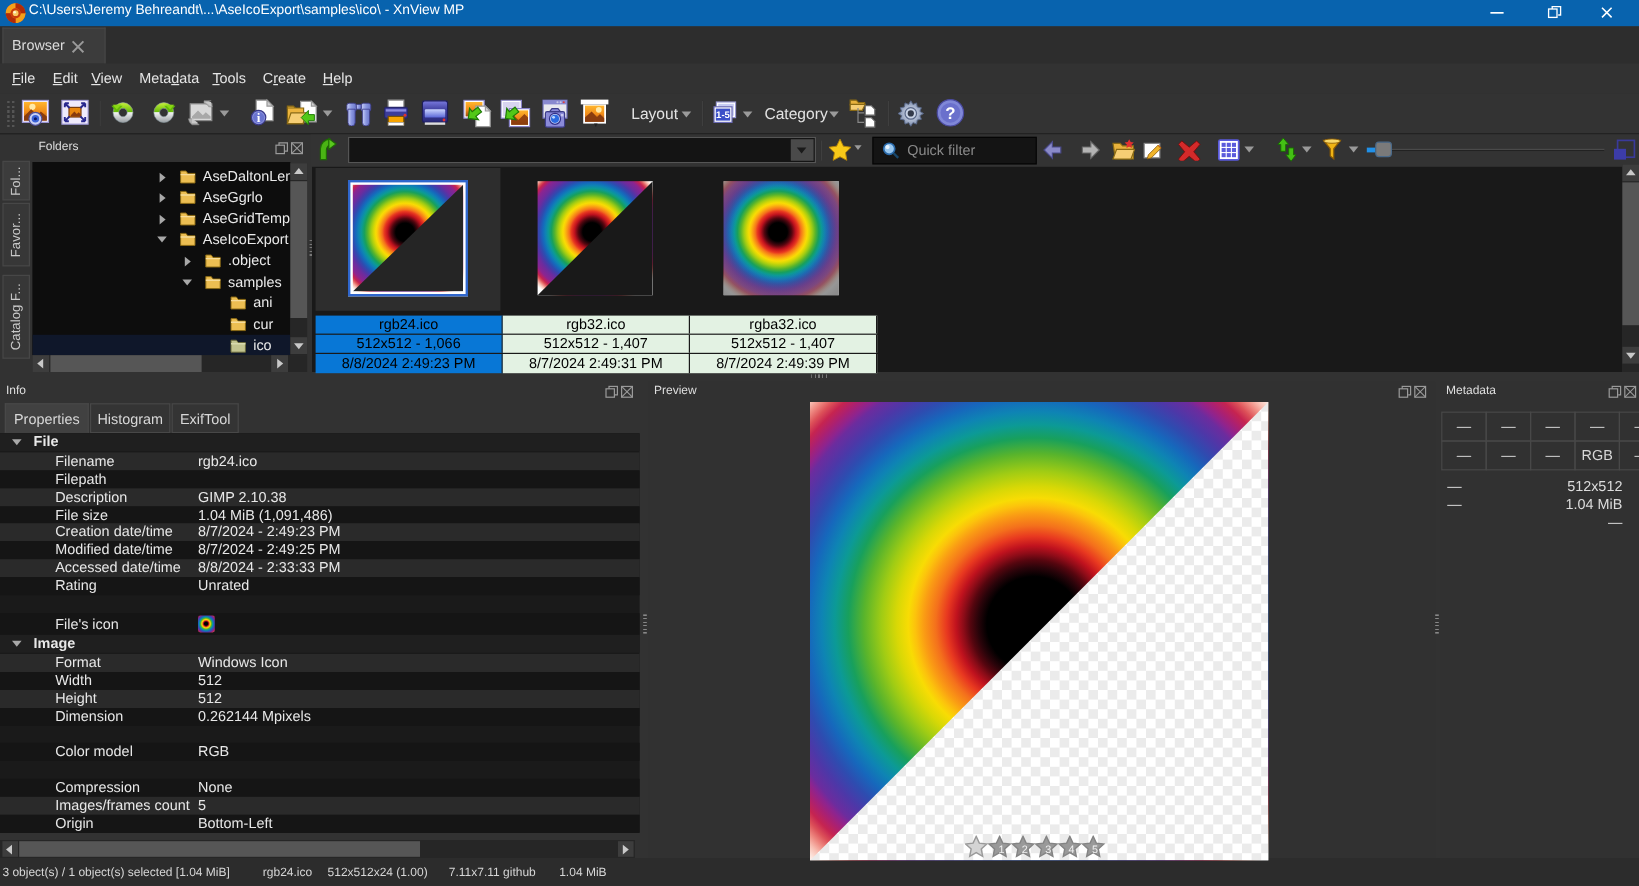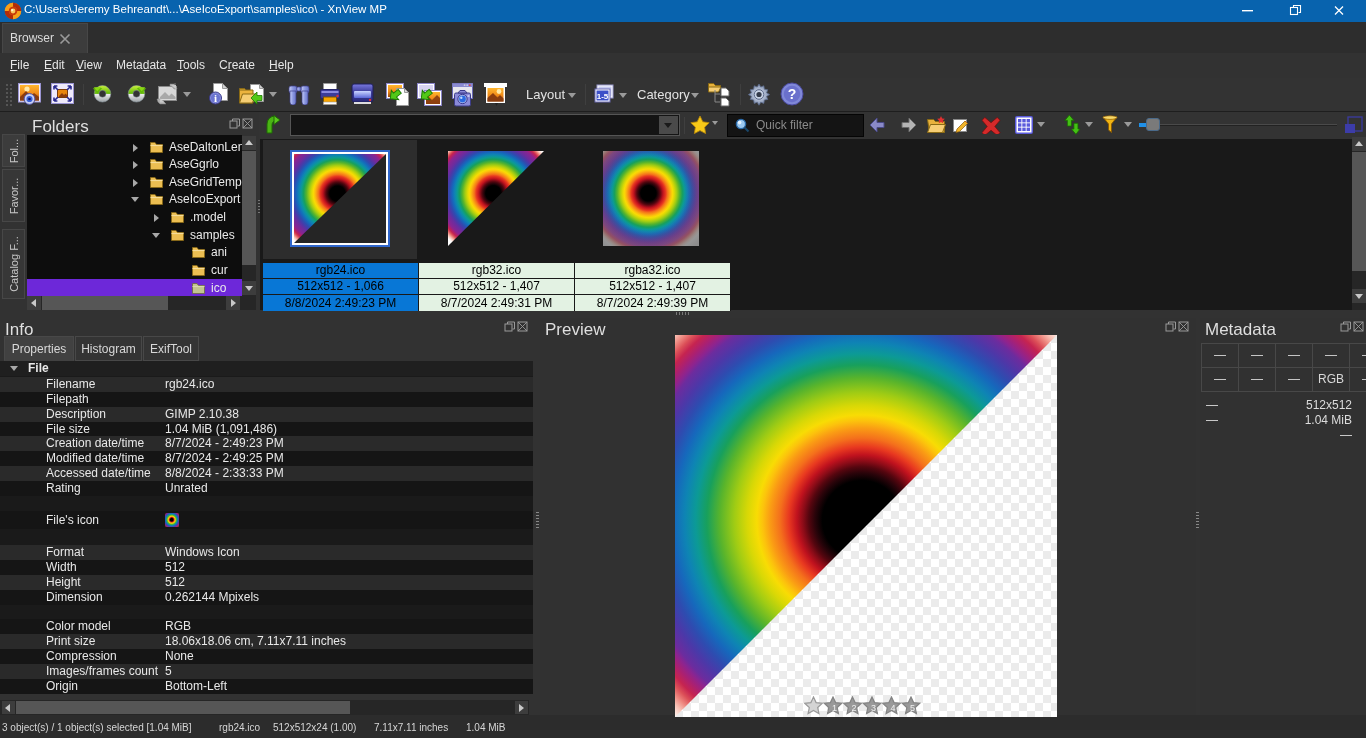--- a/index.html
+++ b/index.html
@@ -9,21 +9,21 @@
 #menubar{position:absolute;left:0;top:53px;width:1366px;height:25px;background:#323232;color:#e6e6e6;font-size:12px}
 .mi{position:absolute;top:5px}
 .mi u{text-decoration:underline}
 #toolbar1{position:absolute;left:0;top:78px;width:1366px;height:34px;background:#333;border-bottom:1px solid #1e1e1e}
 #pathbarbg{position:absolute;left:259px;top:112px;width:1107px;height:27px;background:#333}
 .tsep{position:absolute;top:6px;width:1px;height:21px;background:#272727;border-right:1px solid #3f3f3f}
 .darr{position:absolute;width:0;height:0;border-left:4px solid transparent;border-right:4px solid transparent;border-top:5px solid #9a9a9a}
 .tbtext{position:absolute;top:9px;color:#e2e2e2;font-size:13px}
 #tabstrip .vtab{position:absolute;left:2px;width:23px;background:#373737;border:1px solid #474747;color:#c8c8c8;font-size:11px}
 .vtab span{position:absolute;left:50%;top:50%;transform:translate(-50%,-50%) rotate(-90deg);white-space:nowrap}
-.ptitle{position:absolute;color:#dfdfdf;font-size:17px}
+.ptitle{position:absolute;color:#dfdfdf;font-size:10px}
 #ftree{position:absolute;left:27px;top:135px;width:215px;height:161px;background:#0d0d0d;color:#eaeaea;font-size:12px;overflow:hidden}
 .trow{position:absolute;left:0;width:215px;height:18px}
 .trow .lbl{position:absolute;top:2px}
 .tarr-c{position:absolute;top:6px;width:0;height:0;border-top:4px solid transparent;border-bottom:4px solid transparent;border-left:5px solid #a8a8a8}
 .tarr-e{position:absolute;top:7px;width:0;height:0;border-left:4px solid transparent;border-right:4px solid transparent;border-top:5px solid #a8a8a8}
 .scroll{position:absolute;background:#262626}
 .sbtn{position:absolute;background:#3d3d3d}
 .sthumb{position:absolute;background:#565656}
 .uarr{position:absolute;width:0;height:0;border-left:4px solid transparent;border-right:4px solid transparent;border-bottom:5px solid #c9c9c9}
 .dnarr{position:absolute;width:0;height:0;border-left:4px solid transparent;border-right:4px solid transparent;border-top:5px solid #c9c9c9}
@@ -337,21 +337,21 @@
         <path d="M1.5 6.5 h12" stroke="#f6dc9a" fill="none" stroke-width="1.2"></path>
       </svg>
       <span class="lbl" style="left:142px">AseIcoExport</span>
     </div>
 <div class="trow" style="top:73px">
       <div class="tarr-c" style="left:127px"></div>
       <svg class="abs" style="left:143px;top:1px" width="15" height="15">
         <path d="M1.5 3.5 h4.5 l1.5 2 h6 v8 h-12 Z" fill="#ecbe52" stroke="#8a6a14" stroke-width="0.8"></path>
         <path d="M1.5 6.5 h12" stroke="#f6dc9a" fill="none" stroke-width="1.2"></path>
       </svg>
-      <span class="lbl" style="left:163px">.model</span>
+      <span class="lbl" style="left:163px">.object</span>
     </div>
 <div class="trow" style="top:91px">
       <div class="tarr-e" style="left:125px"></div>
       <svg class="abs" style="left:143px;top:1px" width="15" height="15">
         <path d="M1.5 3.5 h4.5 l1.5 2 h6 v8 h-12 Z" fill="#ecbe52" stroke="#8a6a14" stroke-width="0.8"></path>
         <path d="M1.5 6.5 h12" stroke="#f6dc9a" fill="none" stroke-width="1.2"></path>
       </svg>
       <span class="lbl" style="left:163px">samples</span>
     </div>
 <div class="trow" style="top:108px">
@@ -361,21 +361,21 @@
       </svg>
       <span class="lbl" style="left:184px">ani</span>
     </div>
 <div class="trow" style="top:126px">
       <svg class="abs" style="left:164px;top:1px" width="15" height="15">
         <path d="M1.5 3.5 h4.5 l1.5 2 h6 v8 h-12 Z" fill="#ecbe52" stroke="#8a6a14" stroke-width="0.8"></path>
         <path d="M1.5 6.5 h12" stroke="#f6dc9a" fill="none" stroke-width="1.2"></path>
       </svg>
       <span class="lbl" style="left:184px">cur</span>
     </div>
-<div class="trow" style="top:144px;background:#6d28d9">
+<div class="trow" style="top:144px;background:#0f172a">
       <svg class="abs" style="left:164px;top:1px" width="15" height="15">
         <path d="M1.5 3.5 h4.5 l1.5 2 h6 v8 h-12 Z" fill="#c2c490" stroke="#6a6a3a" stroke-width="0.8"></path>
         <path d="M1.5 6.5 h12" stroke="#d8daae" fill="none" stroke-width="1.2"></path>
       </svg>
       <span class="lbl" style="left:184px">ico</span>
     </div>
 </div>
 
 <div class="scroll" style="left:242px;top:136px;width:14px;height:160px"></div>
 <div class="sbtn" style="left:242px;top:136px;width:14px;height:14px">
@@ -556,43 +556,43 @@
       <span class="v">8/8/2024 - 2:33:33 PM</span>
     </div>
 <div class="irow rd" style="top:120px">
       <span class="k">Rating</span>
       <span class="v">Unrated</span>
     </div>
 <div class="irow rd" style="top:149.5px;height:18px">
       <span class="k" style="top:2px">File's icon</span>
       <div class="abs" style="left:165px;top:2px;width:14px;height:14px;border-radius:2px;background:radial-gradient(circle 11px at 48% 48%,#000 0 12%,#c0121e 21%,#f4701c 25%,#f8dc04 32%,#58b42c 42%,#0c9a96 49%,#1668bc 57%,#6c2c9e 70%,#c62450 81%,#f8c0b4 91%,#fff 100%)"></div>
     </div>
+<div class="irow rh" style="top:168px">
+      <div class="tarr-e" style="left:10px;top:5px"></div>
+      <span class="k" style="left:28px;font-weight:bold">Image</span>
+    </div>
 <div class="irow rl" style="top:183.5px">
       <span class="k">Format</span>
       <span class="v">Windows Icon</span>
     </div>
 <div class="irow rd" style="top:198.5px">
       <span class="k">Width</span>
       <span class="v">512</span>
     </div>
 <div class="irow rl" style="top:213.5px">
       <span class="k">Height</span>
       <span class="v">512</span>
     </div>
 <div class="irow rd" style="top:228.5px">
       <span class="k">Dimension</span>
       <span class="v">0.262144 Mpixels</span>
     </div>
 <div class="irow rd" style="top:258px">
       <span class="k">Color model</span>
       <span class="v">RGB</span>
-    </div>
-<div class="irow rl" style="top:273px">
-      <span class="k">Print size</span>
-      <span class="v">18.06x18.06 cm, 7.11x7.11 inches</span>
     </div>
 <div class="irow rd" style="top:288px">
       <span class="k">Compression</span>
       <span class="v">None</span>
     </div>
 <div class="irow rl" style="top:302.5px">
       <span class="k">Images/frames count</span>
       <span class="v">5</span>
     </div>
 <div class="irow rd" style="top:317.5px">
@@ -660,15 +660,15 @@
 <div class="mrow" style="left:1206px;top:398px">—</div>
 <div class="mrow" style="right:14px;top:398px">512x512</div>
 <div class="mrow" style="left:1206px;top:413px">—</div>
 <div class="mrow" style="right:14px;top:413px">1.04 MiB</div>
 <div class="mrow" style="right:14px;top:428px">—</div>
 
 <div id="statusbar">
 <span class="abs" style="left:2px;top:0">3 object(s) / 1 object(s) selected [1.04 MiB]</span>
 <span class="abs" style="left:219px;top:0">rgb24.ico</span>
 <span class="abs" style="left:273px;top:0">512x512x24 (1.00)</span>
-<span class="abs" style="left:374px;top:0">7.11x7.11 inches</span>
+<span class="abs" style="left:374px;top:0">7.11x7.11 github</span>
 <span class="abs" style="left:466px;top:0">1.04 MiB</span>
 </div>
 
 </body></html>

